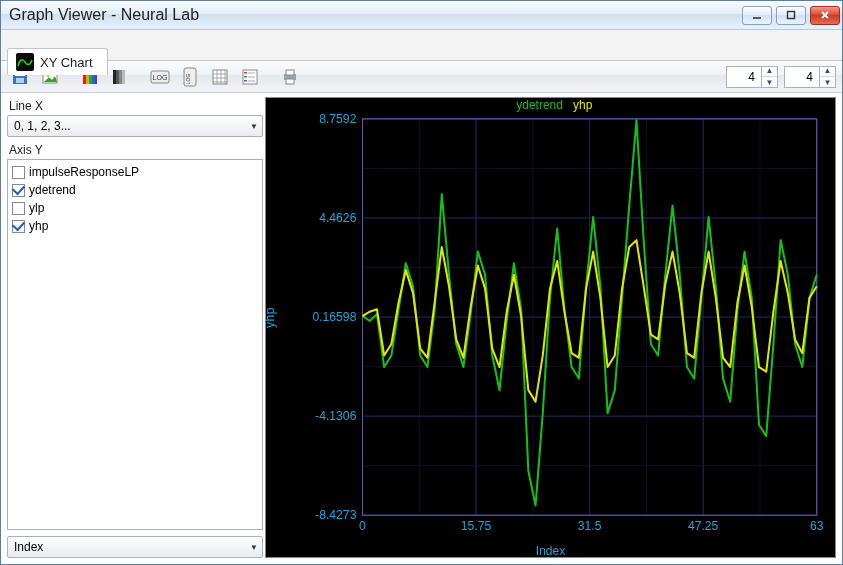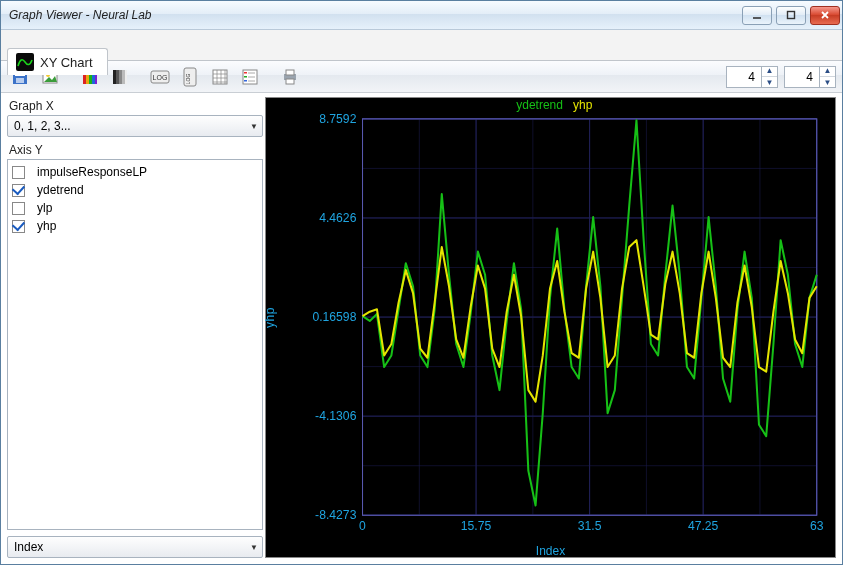--- a/index.html
+++ b/index.html
@@ -3,21 +3,21 @@
 <meta charset="utf-8">
 <style>
   * { box-sizing: border-box; margin: 0; padding: 0; }
   html, body { width: 843px; height: 565px; font-family: "Segoe UI", Tahoma, sans-serif; font-size: 12px; background: #fff; }
   .window { width: 843px; height: 565px; border: 1px solid #5a7fa0; display: flex; flex-direction: column; background: #fff;}
   .titlebar {
     height: 29px; display: flex; align-items: center; justify-content: space-between;
     background: linear-gradient(180deg, #f7fbff 0%, #e4eef8 45%, #d1e0ef 46%, #e6f1fb 100%);
     border-bottom: 1px solid #b9c9d9; padding: 0 2px 0 8px; color: #222;
   }
-  .title { font-size: 12px; font-style: italic; }
+  .title { font-size: 16px; }
   .win-buttons { display: flex; gap: 4px; }
   .win-btn {
     width: 30px; height: 19px; border: 1px solid #8aa0b6; border-radius: 3px;
     background: linear-gradient(180deg,#fdfefe,#e3edf7 45%,#cfe0f0 46%,#eaf3fb);
     display: flex; align-items: center; justify-content: center; font-size: 11px;
   }
   .win-btn.close { background: linear-gradient(180deg,#f6998c,#d94b33 45%,#c53a22 46%,#e86a50); border-color:#a03020; color:#fff; font-weight:bold;}
   .win-btn svg { width: 12px; height: 12px; }
   .tabs-row {
     height: 31px; background: #f3f3f3; border-bottom: 1px solid #c0c5cb;
@@ -59,21 +59,21 @@
   .section-label { font-size:12px; color:#222; margin:2px 0 2px 2px;}
   .combo {
     height:22px; border:1px solid #a8b3bf; background:linear-gradient(180deg,#fefefe,#e8ebf0);
     display:flex; align-items:center; justify-content:space-between; padding:0 4px 0 6px;
     border-radius:2px; font-size:12px;text-align:right;
   }
   .combo .arrow { font-size:8px; color:#333; }
   .listbox {
     flex:1; border:1px solid #a8b3bf; background:#fff; padding:3px 4px; overflow:auto;
   }
-  .check-item { display:flex; align-items:center; gap:12px; height:18px;}
+  .check-item { display:flex; align-items:center; gap:4px; height:18px;}
   .chk {
     width:13px; height:13px; border:1px solid #888; background:#fff;
     display:flex; align-items:center; justify-content:center;
   }
   .chk.checked::after{
     content:""; width:9px; height:6px; border-left:2px solid #1a5bbf; border-bottom:2px solid #1a5bbf;
     transform: rotate(-48deg) translate(1px,-1px);
   }
   .chart-area {
     flex:1; background:#000; border:1px solid #888; position:relative; min-height:0;
@@ -208,21 +208,21 @@
         <div class="spin-btns">
             <div class="spin-btn">▲</div>
             <div class="spin-btn">▼</div>
           </div>
       </div>
     </div>
   </div>
 
   <div class="body">
     <div class="left-col">
-      <div class="section-label">Graph X</div>
+      <div class="section-label">Line X</div>
       <div class="combo">
         <span>0, 1, 2, 3...</span>
         <span class="arrow">▼</span>
       </div>
       <div class="section-label" style="margin-top:6px;">Axis Y</div>
       <div class="listbox" id="y-list">
           <div class="check-item">
             <div class="chk"></div>
             <span>impulseResponseLP</span>
           </div>

